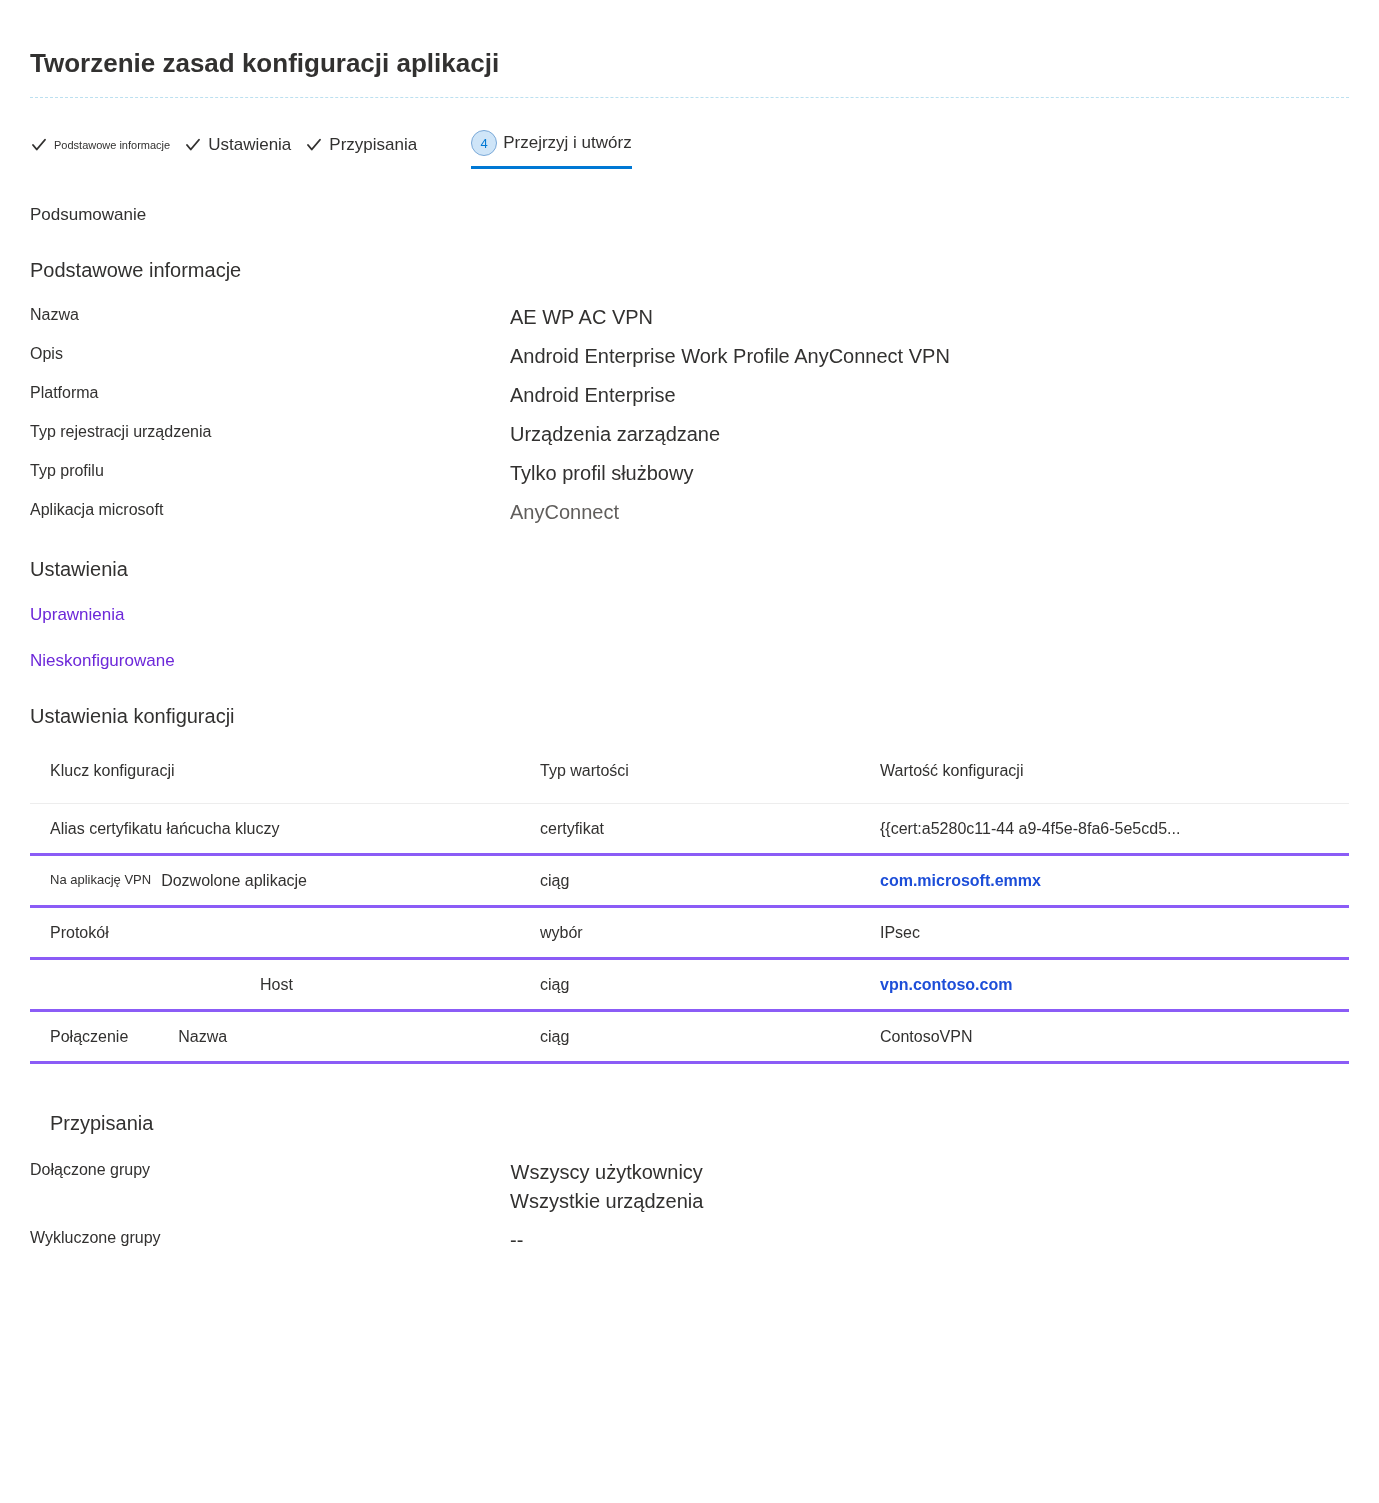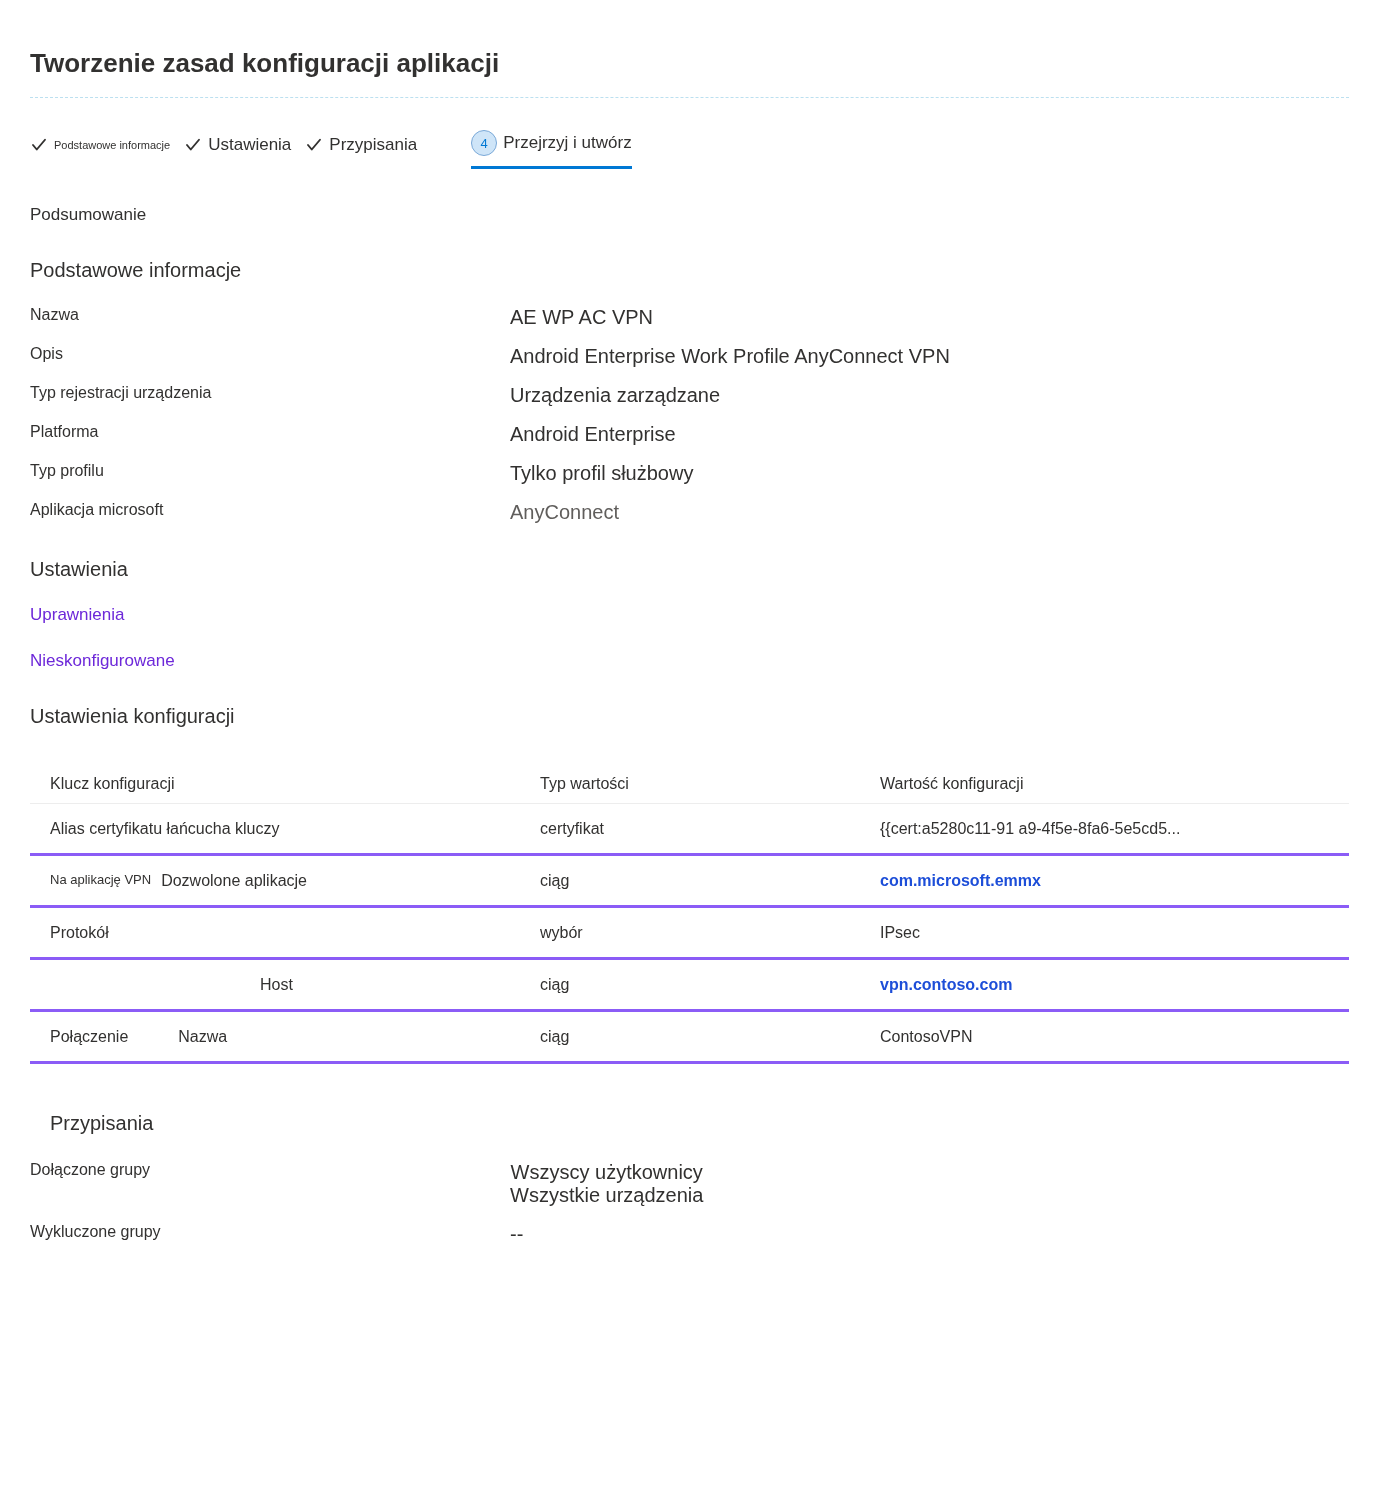--- a/index.html
+++ b/index.html
@@ -107,21 +107,21 @@
     }
     .settings-row {
       display: flex;
       align-items: center;
       min-height: 52px;
       border-bottom: 3px solid #8b5cf6;
       padding: 10px 0 10px 20px;
     }
     .settings-header {
       display: flex;
-      align-items: flex-end;
+      align-items: flex-start;
       min-height: 52px;
       border-bottom: 1px solid #ededed;
       padding: 10px 0 10px 20px;
     }
     .col-key {
       width: 490px;
       font-size: 16px;
       color: #323130;
       display: flex;
       gap: 10px;
@@ -147,20 +147,21 @@
     .assign-sub-heading {
       font-size: 20px;
       color: #323130;
       margin-top: 48px;
       margin-bottom: 26px;
       padding-left: 20px;
     }
     .value-stack {
       display: flex;
       flex-direction: column;
+      gap: 6px;
     }
     .settings-block {
       margin-top: 6px;
     }
     .perm-line {
       font-size: 17px;
       color: #6d28d9;
       margin-top: 8px;
       margin-bottom: 8px;
     }
@@ -212,26 +213,26 @@
 
   <div class="info-row">
     <div class="info-label">Nazwa</div>
     <div class="info-value">AE WP AC VPN</div>
   </div>
   <div class="info-row">
     <div class="info-label">Opis</div>
     <div class="info-value">Android Enterprise Work Profile AnyConnect VPN</div>
   </div>
   <div class="info-row">
+    <div class="info-label">Platforma</div>
+    <div class="info-value">Android Enterprise</div>
+  </div>
+  <div class="info-row">
     <div class="info-label">Typ rejestracji urządzenia</div>
     <div class="info-value">Urządzenia zarządzane</div>
-  </div>
-  <div class="info-row">
-    <div class="info-label">Platforma</div>
-    <div class="info-value">Android Enterprise</div>
   </div>
   <div class="info-row">
     <div class="info-label">Typ profilu</div>
     <div class="info-value">Tylko profil służbowy</div>
   </div>
   <div class="info-row">
     <div class="info-label">Aplikacja microsoft</div>
     <div class="info-value muted">AnyConnect</div>
   </div>
 
@@ -246,21 +247,21 @@
       <div class="col-key">Klucz konfiguracji</div>
       <div class="col-type">Typ wartości</div>
       <div class="col-value">Wartość konfiguracji</div>
     </div>
 
     <div class="settings-row">
       <div class="col-key">
         <span>Alias certyfikatu łańcucha kluczy</span>
       </div>
       <div class="col-type">certyfikat</div>
-      <div class="col-value">{{cert:a5280c11-91 a9-4f5e-8fa6-5e5cd5...</div>
+      <div class="col-value">{{cert:a5280c11-44 a9-4f5e-8fa6-5e5cd5...</div>
     </div>
 
     <div class="settings-row">
       <div class="col-key">
         <span class="key-prefix">Na aplikację VPN</span>
         <span>Dozwolone aplikacje</span>
       </div>
       <div class="col-type">ciąg</div>
       <div class="col-value muted">com.microsoft.emmx</div>
     </div>

